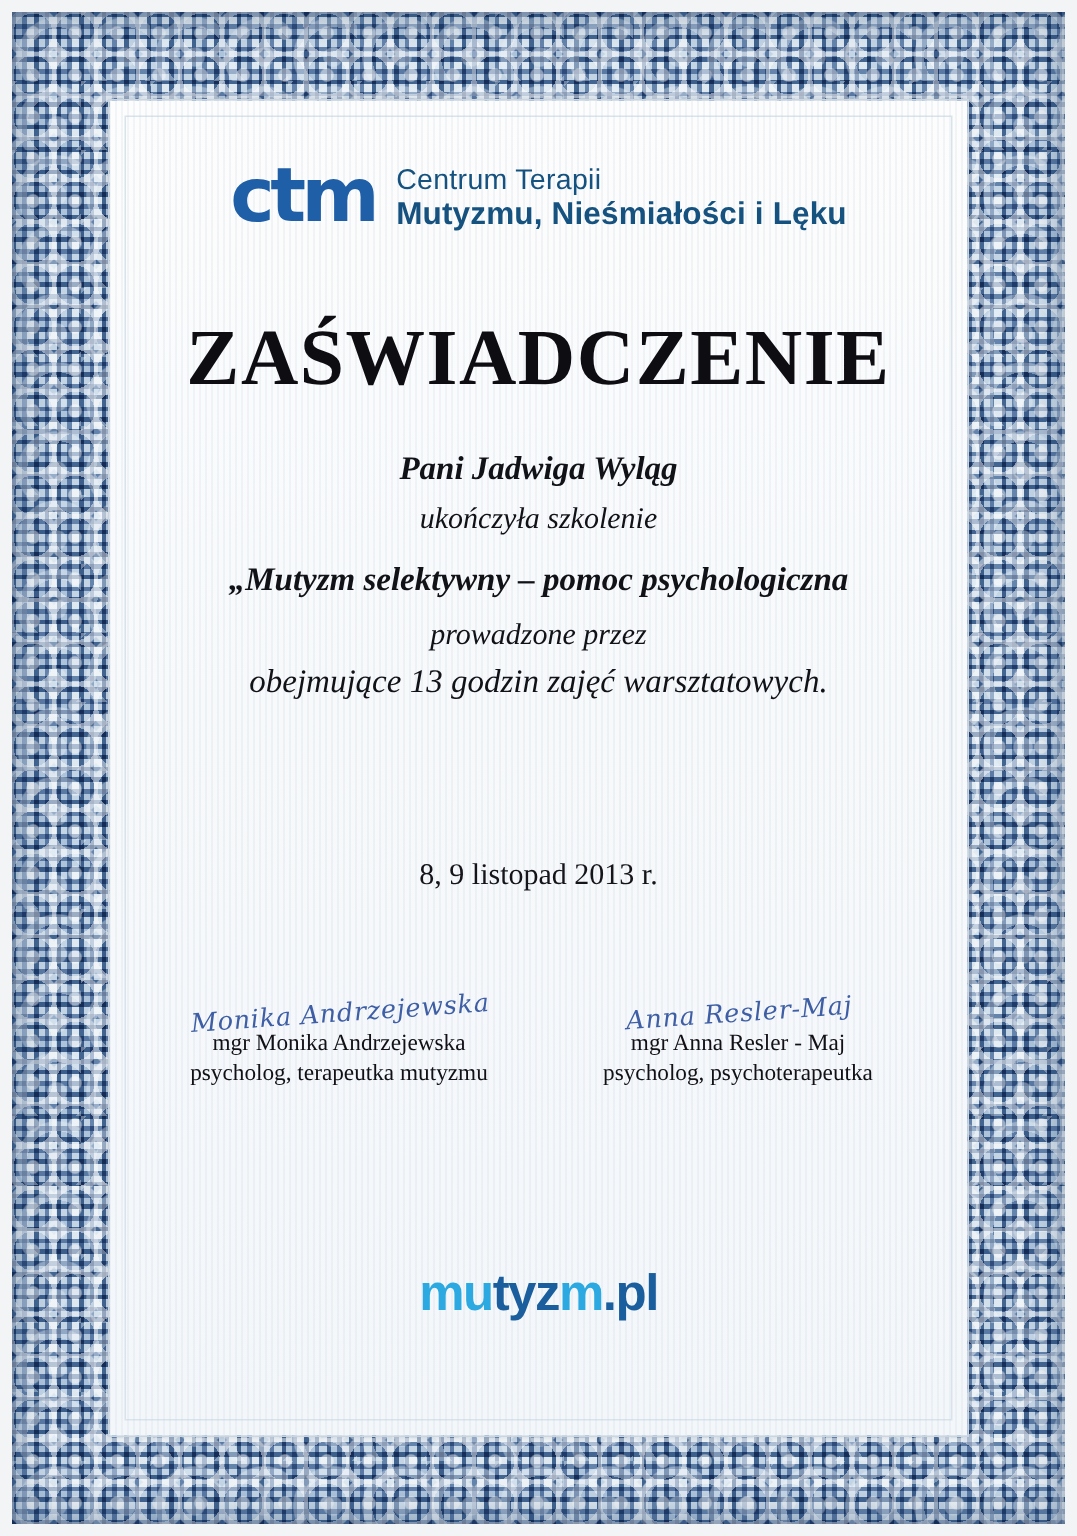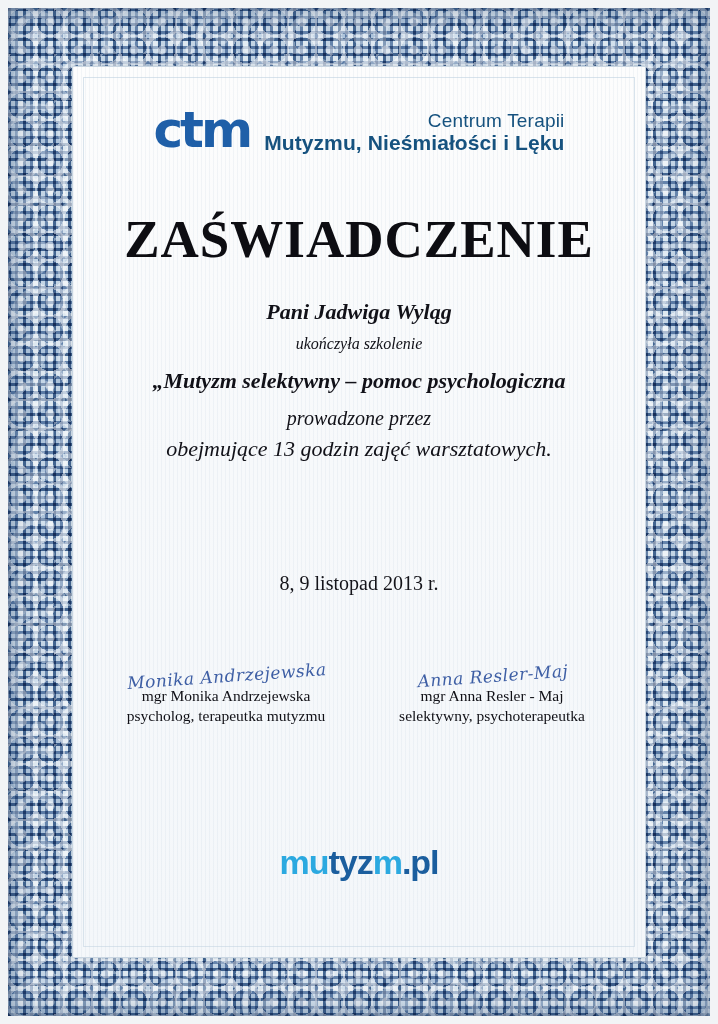--- a/index.html
+++ b/index.html
@@ -116,21 +116,21 @@
     font-weight: bold;
     font-size: 50px;
     letter-spacing: -3px;
     line-height: 1;
     color: #1f5fa8;
     position: relative;
     top: -2px;
   }
 
   .logo-text {
-    text-align: right;
+    text-align: left;
     font-family: "Liberation Sans", sans-serif;
     color: #16527f;
     line-height: 1.12;
   }
   .logo-line1 {
     font-size: 19px;
     font-weight: normal;
     letter-spacing: 0.2px;
   }
   .logo-line2 {
@@ -162,21 +162,21 @@
     text-align: center;
     color: #111118;
   }
   .recipient {
     font-size: 22px;
     font-weight: bold;
     font-style: italic;
     margin-bottom: 10px;
   }
   .completed {
-    font-size: 16px;
+    font-size: 20px;
     font-style: italic;
     margin-bottom: 14px;
   }
   .course-title {
     font-size: 22px;
     font-weight: bold;
     font-style: italic;
     line-height: 1.28;
     margin-bottom: 12px;
   }
@@ -298,21 +298,21 @@
 
       <div class="signatures">
         <div class="sig-block">
           <div class="sig-script">Monika Andrzejewska</div>
           <div class="sig-name">mgr Monika Andrzejewska</div>
           <div class="sig-role">psycholog, terapeutka mutyzmu</div>
         </div>
         <div class="sig-block">
           <div class="sig-script">Anna Resler-Maj</div>
           <div class="sig-name">mgr Anna Resler - Maj</div>
-          <div class="sig-role">selektywny, psychoterapeutka</div>
+          <div class="sig-role">psycholog, psychoterapeutka</div>
         </div>
       </div>
 
       <div class="footer-url">
         <span class="url-a">mu</span><span class="url-b">tyz</span><span class="url-c">m</span><span class="url-d">.pl</span>
       </div>
 
     </div>
   </div>
 </div>

